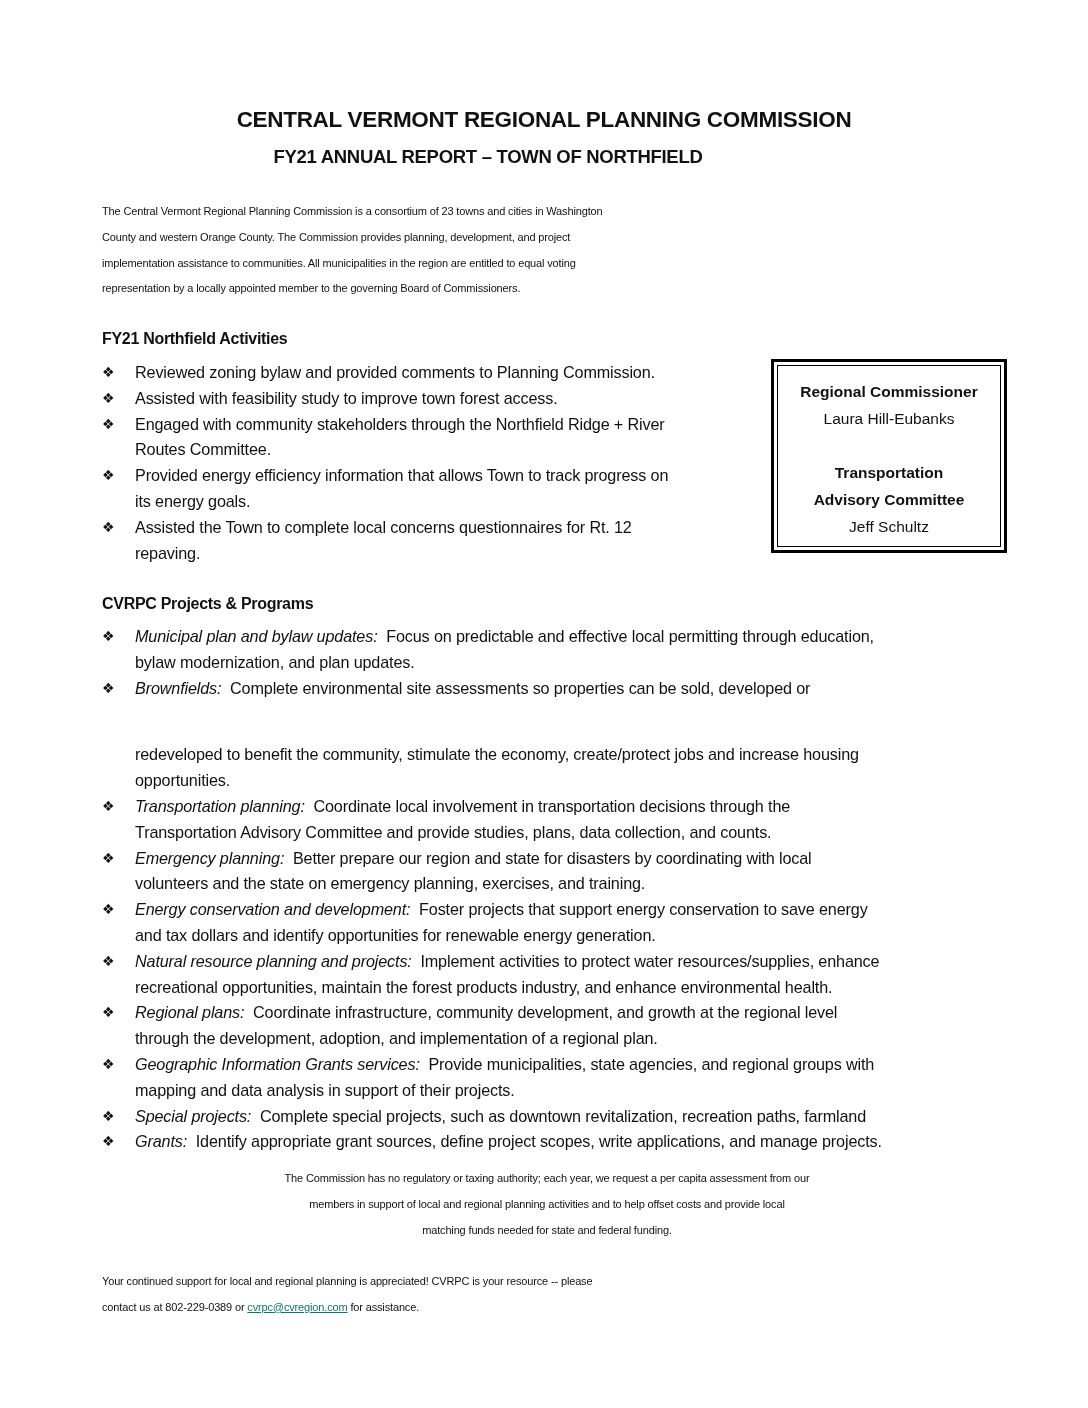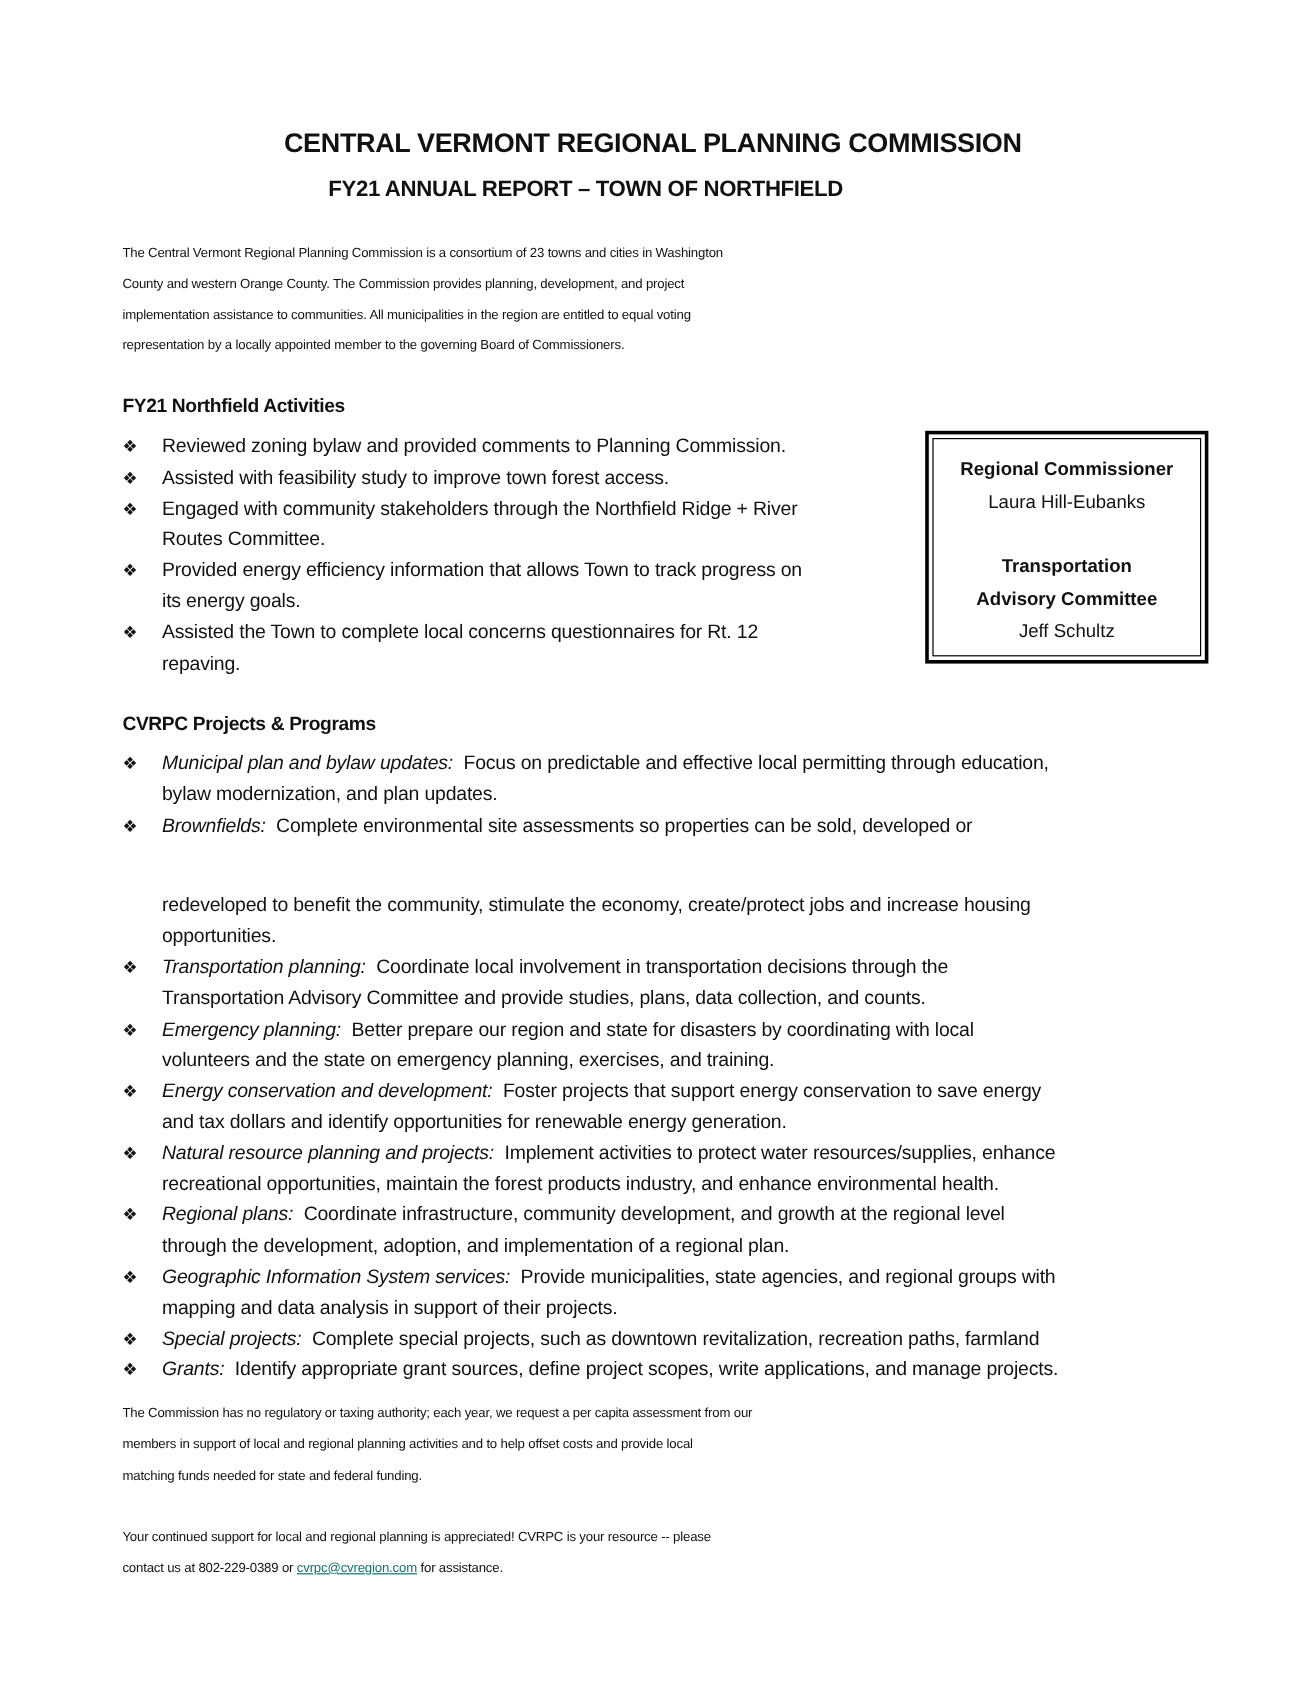--- a/index.html
+++ b/index.html
@@ -107,34 +107,34 @@
       <div><span class="term">Natural resource planning and projects:</span><span style="white-space: pre;">  Implement activities to protect water resources/supplies, enhance</span></div>
       <div style="white-space: pre;">recreational opportunities, maintain the forest products industry, and enhance environmental health.</div>
     </li>
     <li>
       <span class="bullet">❖</span>
       <div><span class="term">Regional plans:</span><span style="white-space: pre;">  Coordinate infrastructure, community development, and growth at the regional level</span></div>
       <div style="white-space: pre;">through the development, adoption, and implementation of a regional plan.</div>
     </li>
     <li>
       <span class="bullet">❖</span>
-      <div><span class="term">Geographic Information System services:</span><span style="white-space: pre;">  Provide municipalities, state agencies, and regional groups with</span></div>
+      <div><span class="term">Geographic Information Grants services:</span><span style="white-space: pre;">  Provide municipalities, state agencies, and regional groups with</span></div>
       <div style="white-space: pre;">mapping and data analysis in support of their projects.</div>
     </li>
     <li>
       <span class="bullet">❖</span>
       <div><span class="term">Special projects:</span><span style="white-space: pre;">  Complete special projects, such as downtown revitalization, recreation paths, farmland</span></div>
     </li>
     <li>
       <span class="bullet">❖</span>
       <div><span class="term">Grants:</span><span style="white-space: pre;">  Identify appropriate grant sources, define project scopes, write applications, and manage projects.</span></div>
     </li>
   </ul>
 
-  <div class="para" style="top:1166px;">
+  <div class="para" style="top:1166px;text-align:center;">
     <div>The Commission has no regulatory or taxing authority; each year, we request a per capita assessment from our</div>
     <div>members in support of local and regional planning activities and to help offset costs and provide local</div>
     <div>matching funds needed for state and federal funding.</div>
   </div>
 
   <div class="para" style="top:1269px;">
     <div>Your continued support for local and regional planning is appreciated!  CVRPC is your resource -- please</div>
     <div><span>contact us at 802-229-0389 or </span><a class="email" href="#">cvrpc@cvregion.com</a><span> for assistance.</span></div>
   </div>
 

